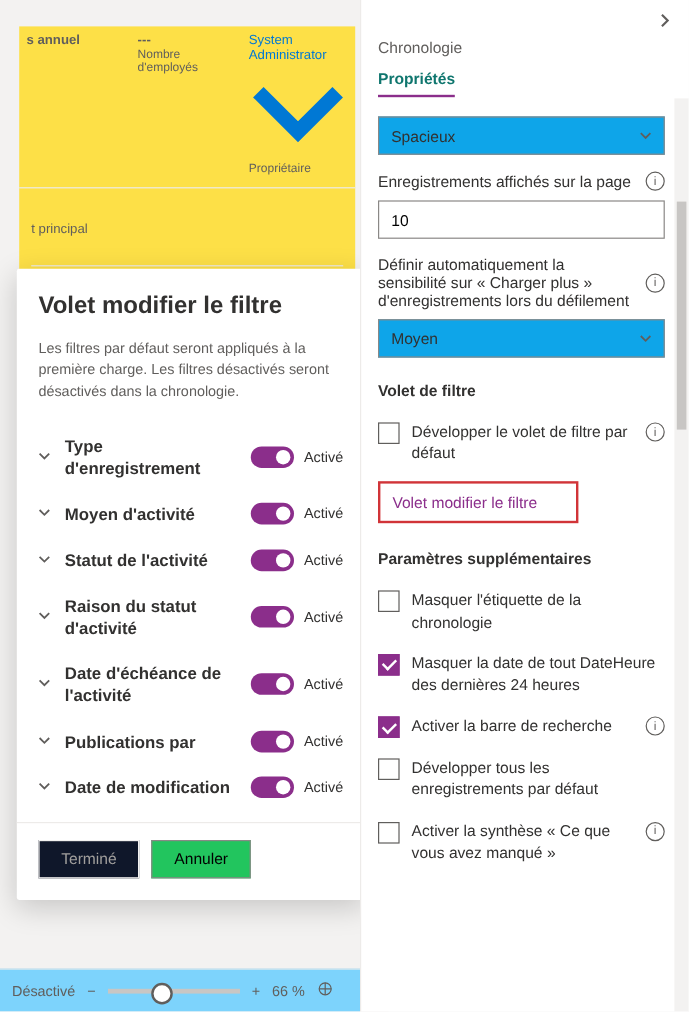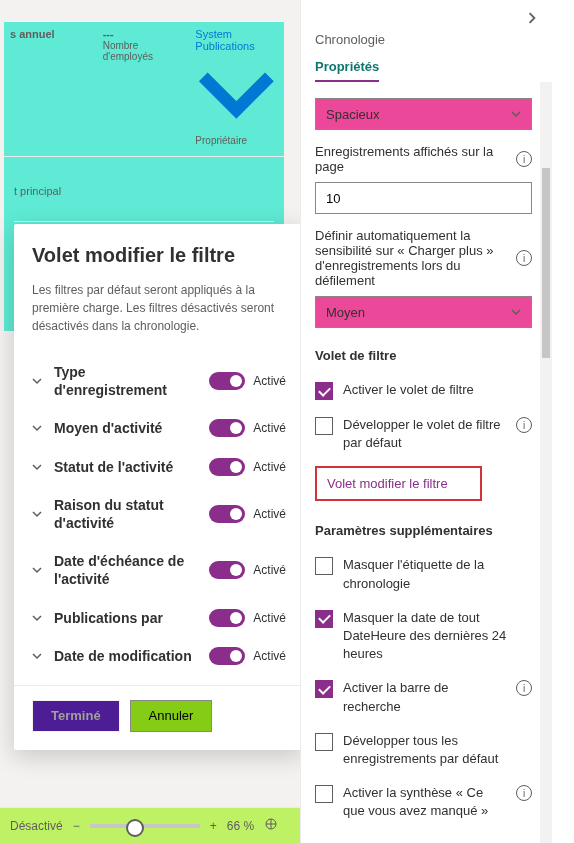--- a/index.html
+++ b/index.html
@@ -1,20 +1,20 @@
 <!DOCTYPE html>
 <html><head>
 <meta charset="utf-8">
 <style>
   * { box-sizing: border-box; font-family: "Segoe UI", Arial, sans-serif; }
   body { margin: 0; width: 574px; height: 843px; background: #fff; position: relative; overflow: hidden; color: #323130; }
   
   
   .left-bg { position: absolute; left: 0; top: 0; width: 324px; height: 843px; background: #f3f2f1; }
-  .left-panel { position: absolute; left: 4px; top: 22px; width: 280px; background: #5eead4; }
+  .left-panel { position: absolute; left: 16px; top: 22px; width: 280px; background: #fde047; }
   .header-row { display: flex; gap: 10px; padding: 6px 6px 10px 6px; border-bottom: 1px solid #edebe9; font-size: 11px; }
   .header-cell { flex: 1; }
   .header-cell .dash { color: #605e5c; font-weight: 600; }
   .header-cell .sub { color: #605e5c; font-size: 10px; }
   .header-cell.link .top { color: #0078d4; }
   .header-cell.link svg { vertical-align: middle; }
   .body-section { padding: 20px 10px; font-size: 11px; color: #605e5c; }
   .body-row { padding: 8px 0 24px 0; border-bottom: 1px solid #edebe9; }
   
   
@@ -24,70 +24,70 @@
   .modal-desc { font-size: 12px; color: #605e5c; line-height: 1.5; margin-bottom: 18px; }
   .filter-row { display: flex; align-items: center; padding: 10px 0; }
   .filter-row .chev { width: 14px; flex-shrink:0; }
   .filter-row .chev svg { width: 10px; height: 10px; }
   .filter-row .label { flex: 1; font-size: 14px; font-weight: 600; padding: 0 8px; line-height: 1.3; }
   .filter-row .toggle-wrap { display: flex; align-items: center; gap: 8px; }
   .toggle { width: 36px; height: 18px; background: #8b2e8b; border-radius: 9px; position: relative; }
   .toggle::after { content:""; position:absolute; right:3px; top:3px; width:12px; height:12px; border-radius:50%; background:#fff; }
   .toggle-label { font-size: 12px; color: #323130; text-align: center; }
   .modal-footer { display:flex; gap:10px; padding: 14px 18px 18px 18px; border-top: 1px solid #edebe9; }
-  .btn { height: 32px; padding: 0 18px; font-size: 13px; border: 1px solid #8a8886; background: #84cc16; cursor: pointer; }
-  .btn.primary-disabled { background:#4c1d95; border-color:#f3f2f1; color:#a19f9d; cursor: default; font-weight: bold; }
-  
-  
-  .right-panel { position: absolute; left: 300px; top: 0; width: 252px; height: 843px; background: #fff; border-left: 1px solid #edebe9; }
+  .btn { height: 32px; padding: 0 18px; font-size: 13px; border: 1px solid #8a8886; background: #22c55e; cursor: pointer; }
+  .btn.primary-disabled { background:#0f172a; border-color:#f3f2f1; color:#a19f9d; cursor: default; }
+  
+  
+  .right-panel { position: absolute; left: 300px; top: 0; width: 274px; height: 843px; background: #fff; border-left: 1px solid #edebe9; }
   .scroll-track { position: absolute; right: 0; top: 82px; bottom: 0; width: 12px; background: #f3f2f1; }
   .scroll-thumb { position: absolute; right: 2px; width: 8px; background: #c8c6c4; border-radius: 0; }
   .rp-head { display:flex; align-items:center; justify-content:flex-end; padding: 10px 14px 4px 14px; }
   .rp-head svg { width: 12px; height: 12px; }
   .rp-title { padding: 0 14px 10px 14px; font-size: 13px; color: #605e5c; }
   .rp-tab { padding: 0 14px; }
   .rp-tab .tab-label { display:inline-block; font-size: 13px; font-weight: 600; color: #0f766e; padding-bottom: 6px; border-bottom: 2px solid #8b2e8b; }
   .rp-body { padding: 10px 20px 10px 14px; overflow:hidden; }
   .field-label { font-size: 13px; color: #323130; margin: 14px 0 8px 0; display:flex; align-items:center; justify-content:space-between; gap:8px; }
   .info-icon { width:16px; height:16px; border:1px solid #605e5c; border-radius:50%; display:inline-flex; align-items:center; justify-content:center; font-size:10px; color:#605e5c; flex-shrink:0; }
-  .dropdown { width: 100%; height: 32px; border:1px solid #8a8886; display:flex; align-items:center; justify-content:space-between; padding: 0 10px; font-size: 13px; background:#ec4899; }
+  .dropdown { width: 100%; height: 32px; border:1px solid #8a8886; display:flex; align-items:center; justify-content:space-between; padding: 0 10px; font-size: 13px; background:#0ea5e9; }
   .dropdown svg { width:10px; height:10px; }
   .text-input { width:100%; height:32px; border:1px solid #8a8886; padding:12px 10px; font-size:13px; }
   .section-header { font-size: 13px; font-weight: 600; margin: 20px 0 10px 0; }
   .check-row { display:flex; align-items:flex-start; gap:10px; padding: 8px 0; }
   .checkbox { width:18px; height:18px; border:1px solid #605e5c; flex-shrink:0; margin-top:1px; display:flex; align-items:center; justify-content:center; }
   .checkbox.checked { background:#8b2e8b; border-color:#8b2e8b; }
   .checkbox.checked::after { content:""; width:5px; height:9px; border:solid #fff; border-width:0 2px 2px 0; transform: rotate(45deg); margin-top:-2px; }
   .check-label { font-size:13px; flex:1; line-height:1.4; }
   .check-info { width:16px; height:16px; border:1px solid #605e5c; border-radius:50%; display:inline-flex; align-items:center; justify-content:center; font-size:10px; color:#605e5c; flex-shrink:0; margin-top:1px; }
   .link-highlight { display:inline-block; border:2px solid #d13438; color:#8b2e8b; font-size:13px; padding:8px 32px 8px 10px; margin:6px 0 2px 0; }
   
   
-  .footer-bar { position:absolute; left:0; bottom:0; height:36px; width:300px; background:#bef264; border-top:1px solid #edebe9; display:flex; align-items:center; padding:0 10px; gap:10px; font-size:12px; color:#605e5c; }
+  .footer-bar { position:absolute; left:0; bottom:0; height:36px; width:300px; background:#7dd3fc; border-top:1px solid #edebe9; display:flex; align-items:center; padding:0 10px; gap:10px; font-size:12px; color:#605e5c; }
   .slider { position:relative; width:110px; height:4px; background:#c8c6c4; }
   .slider::after { content:""; position:absolute; left:36px; top:-5px; width:14px; height:14px; border-radius:50%; background:#fff; border:2px solid #605e5c; }
   .fit-icon svg { width:14px; height:14px; }
 </style>
 </head>
 <body>
 
 <div class="left-bg"></div>
 
 <div class="left-panel">
   <div class="header-row">
     <div class="header-cell">
       <div class="dash">s annuel</div>
     </div>
     <div class="header-cell">
       <div class="dash">---</div>
       <div class="sub">Nombre d'employés</div>
     </div>
     <div class="header-cell link">
       <div class="top">
-        <span>System Publications</span>
+        <span>System Administrator</span>
         <svg viewBox="0 0 10 10">
             <path d="M1 3 L5 7 L9 3" stroke="#0078d4" fill="none" stroke-width="1.5"></path>
           </svg>
       </div>
       <div class="sub">Propriétaire</div>
     </div>
   </div>
   <div class="body-section">
     <div class="body-row">t principal</div>
     <div class="body-row">rier électronique</div>
@@ -208,24 +208,20 @@
     </div>
     <div class="dropdown">
       <span>Moyen</span>
       <svg viewBox="0 0 10 10">
           <path d="M1 3 L5 7 L9 3" stroke="#605e5c" fill="none" stroke-width="1.5"></path>
         </svg>
     </div>
     
     <div class="section-header">Volet de filtre</div>
     
-    <div class="check-row">
-      <span class="checkbox checked"></span>
-      <span class="check-label">Activer le volet de filtre</span>
-    </div>
     <div class="check-row">
       <span class="checkbox"></span>
       <span class="check-label">Développer le volet de filtre par défaut</span>
       <span class="check-info">i</span>
     </div>
     
     <span class="link-highlight">Volet modifier le filtre</span>
     
     <div class="section-header">Paramètres supplémentaires</div>
     

